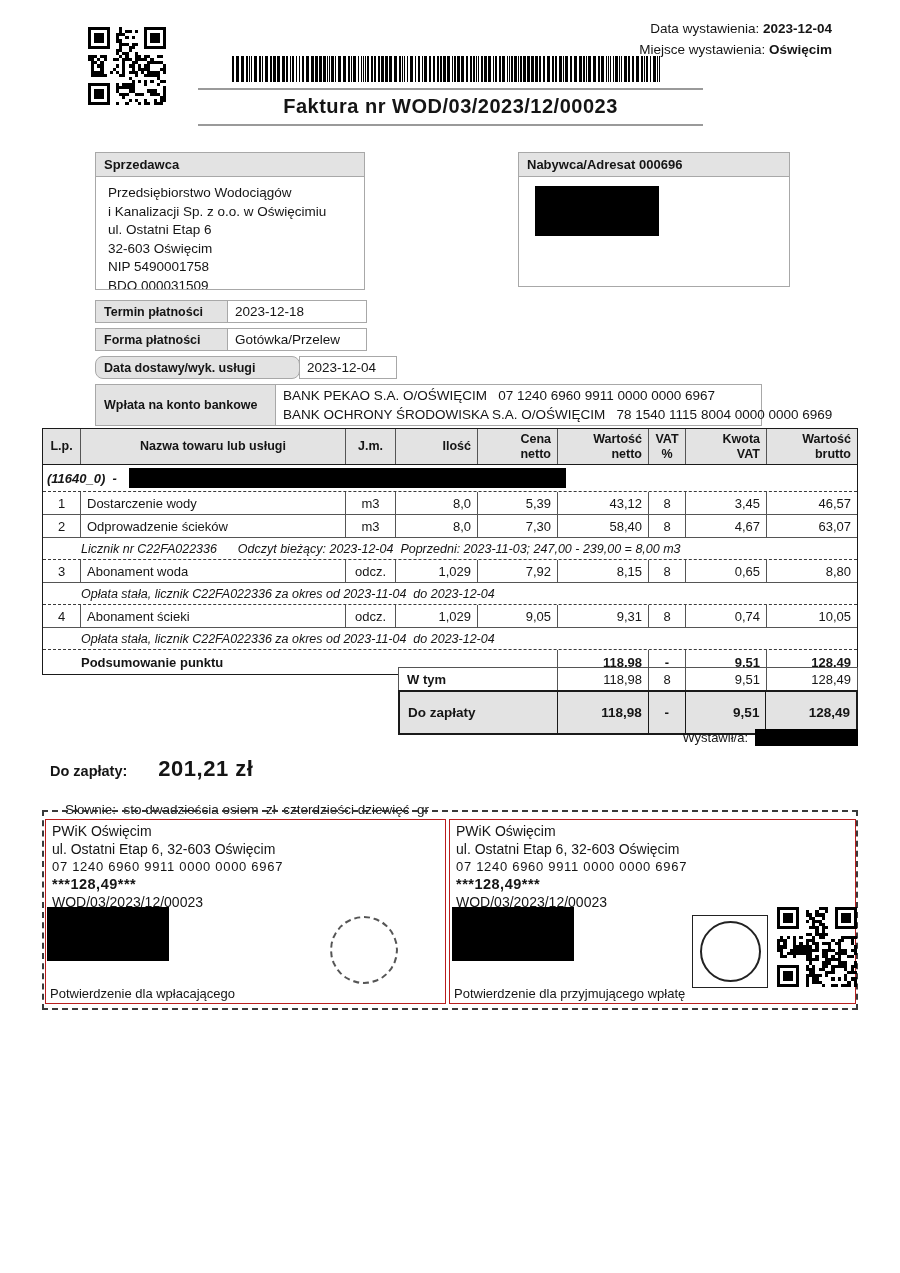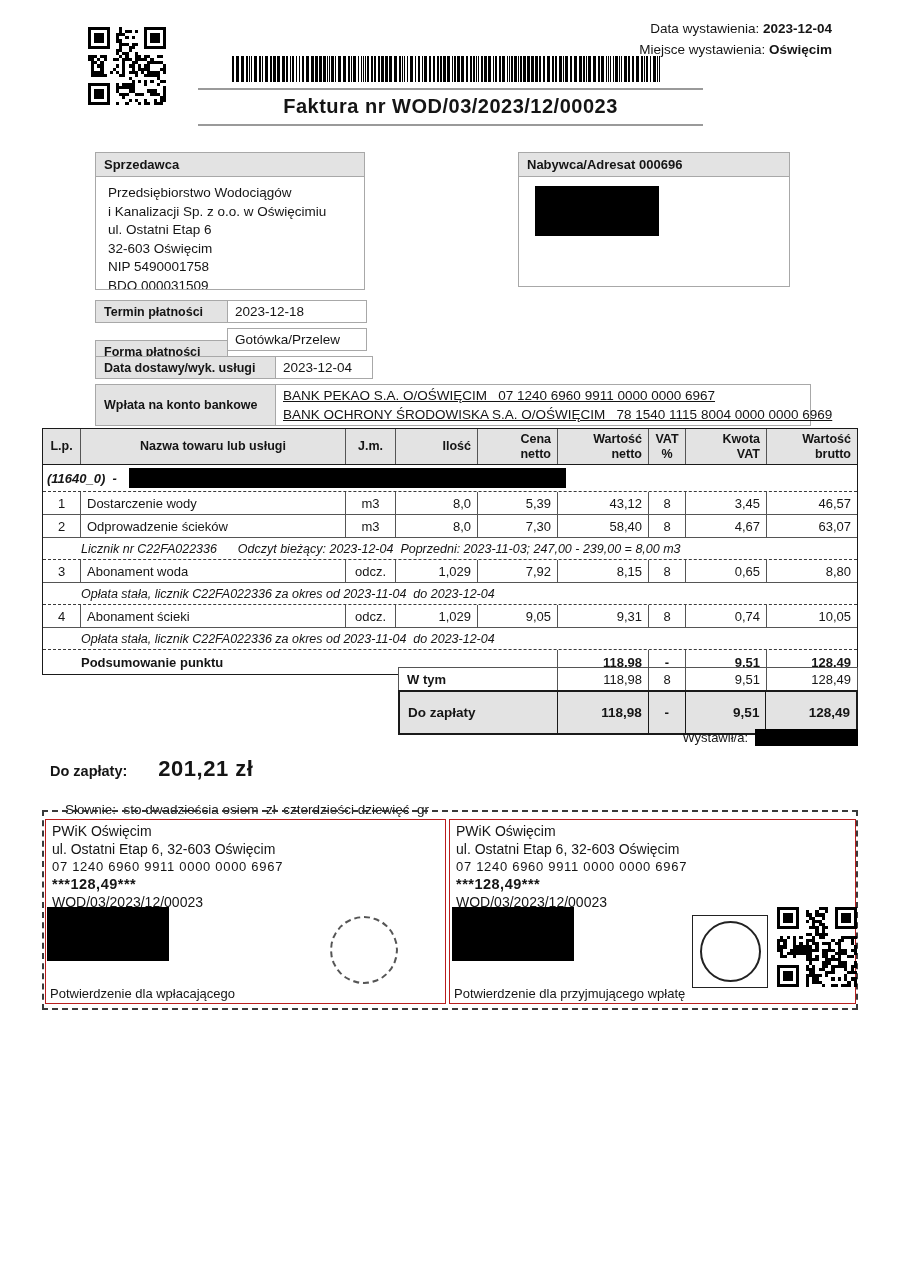--- a/index.html
+++ b/index.html
@@ -435,36 +435,36 @@
   </div>
 
   <div class="prow" style="top:300px;align-items:flex-end;">
     <div class="plabel h23" style="width:133px;">Termin płatności</div>
     <div class="pvalue h23" style="width:140px;">
         <div>2023-12-18</div>
       </div>
   </div>
 
   <div class="prow" style="top:328px;">
-    <div class="plabel h23" style="width:133px;margin-top:12px;">Forma płatności</div>
+    <div class="plabel h23" style="width:133px;">Forma płatności</div>
     <div class="pvalue h23" style="width:140px;">
         <div>Gotówka/Przelew</div>
       </div>
   </div>
 
   <div class="prow" style="top:356px;">
-    <div class="plabel h23" style="width:181px;">Data dostawy/wyk. usługi</div>
+    <div class="plabel h23" style="width:205px;border-radius:8px;">Data dostawy/wyk. usługi</div>
     <div class="pvalue h23" style="width:98px;">
         <div>2023-12-04</div>
       </div>
   </div>
 
   <div class="prow" style="top:384px;">
     <div class="plabel h42" style="width:181px;">Wpłata na konto bankowe</div>
-    <div class="pvalue h42" style="width:536px;text-decoration:underline;">
+    <div class="pvalue h42" style="width:487px;">
         <div>BANK PEKAO S.A. O/OŚWIĘCIM   07 1240 6960 9911 0000 0000 6967</div>
         <div>BANK OCHRONY ŚRODOWISKA S.A. O/OŚWIĘCIM   78 1540 1115 8004 0000 0000 6969</div>
       </div>
   </div>
 
   <div class="tbl">
     <div class="trow thead">
         <div class="cell c-lp ct">L.p.</div>
         <div class="cell c-name ct">Nazwa towaru lub usługi</div>
         <div class="cell c-jm ct">J.m.</div>

